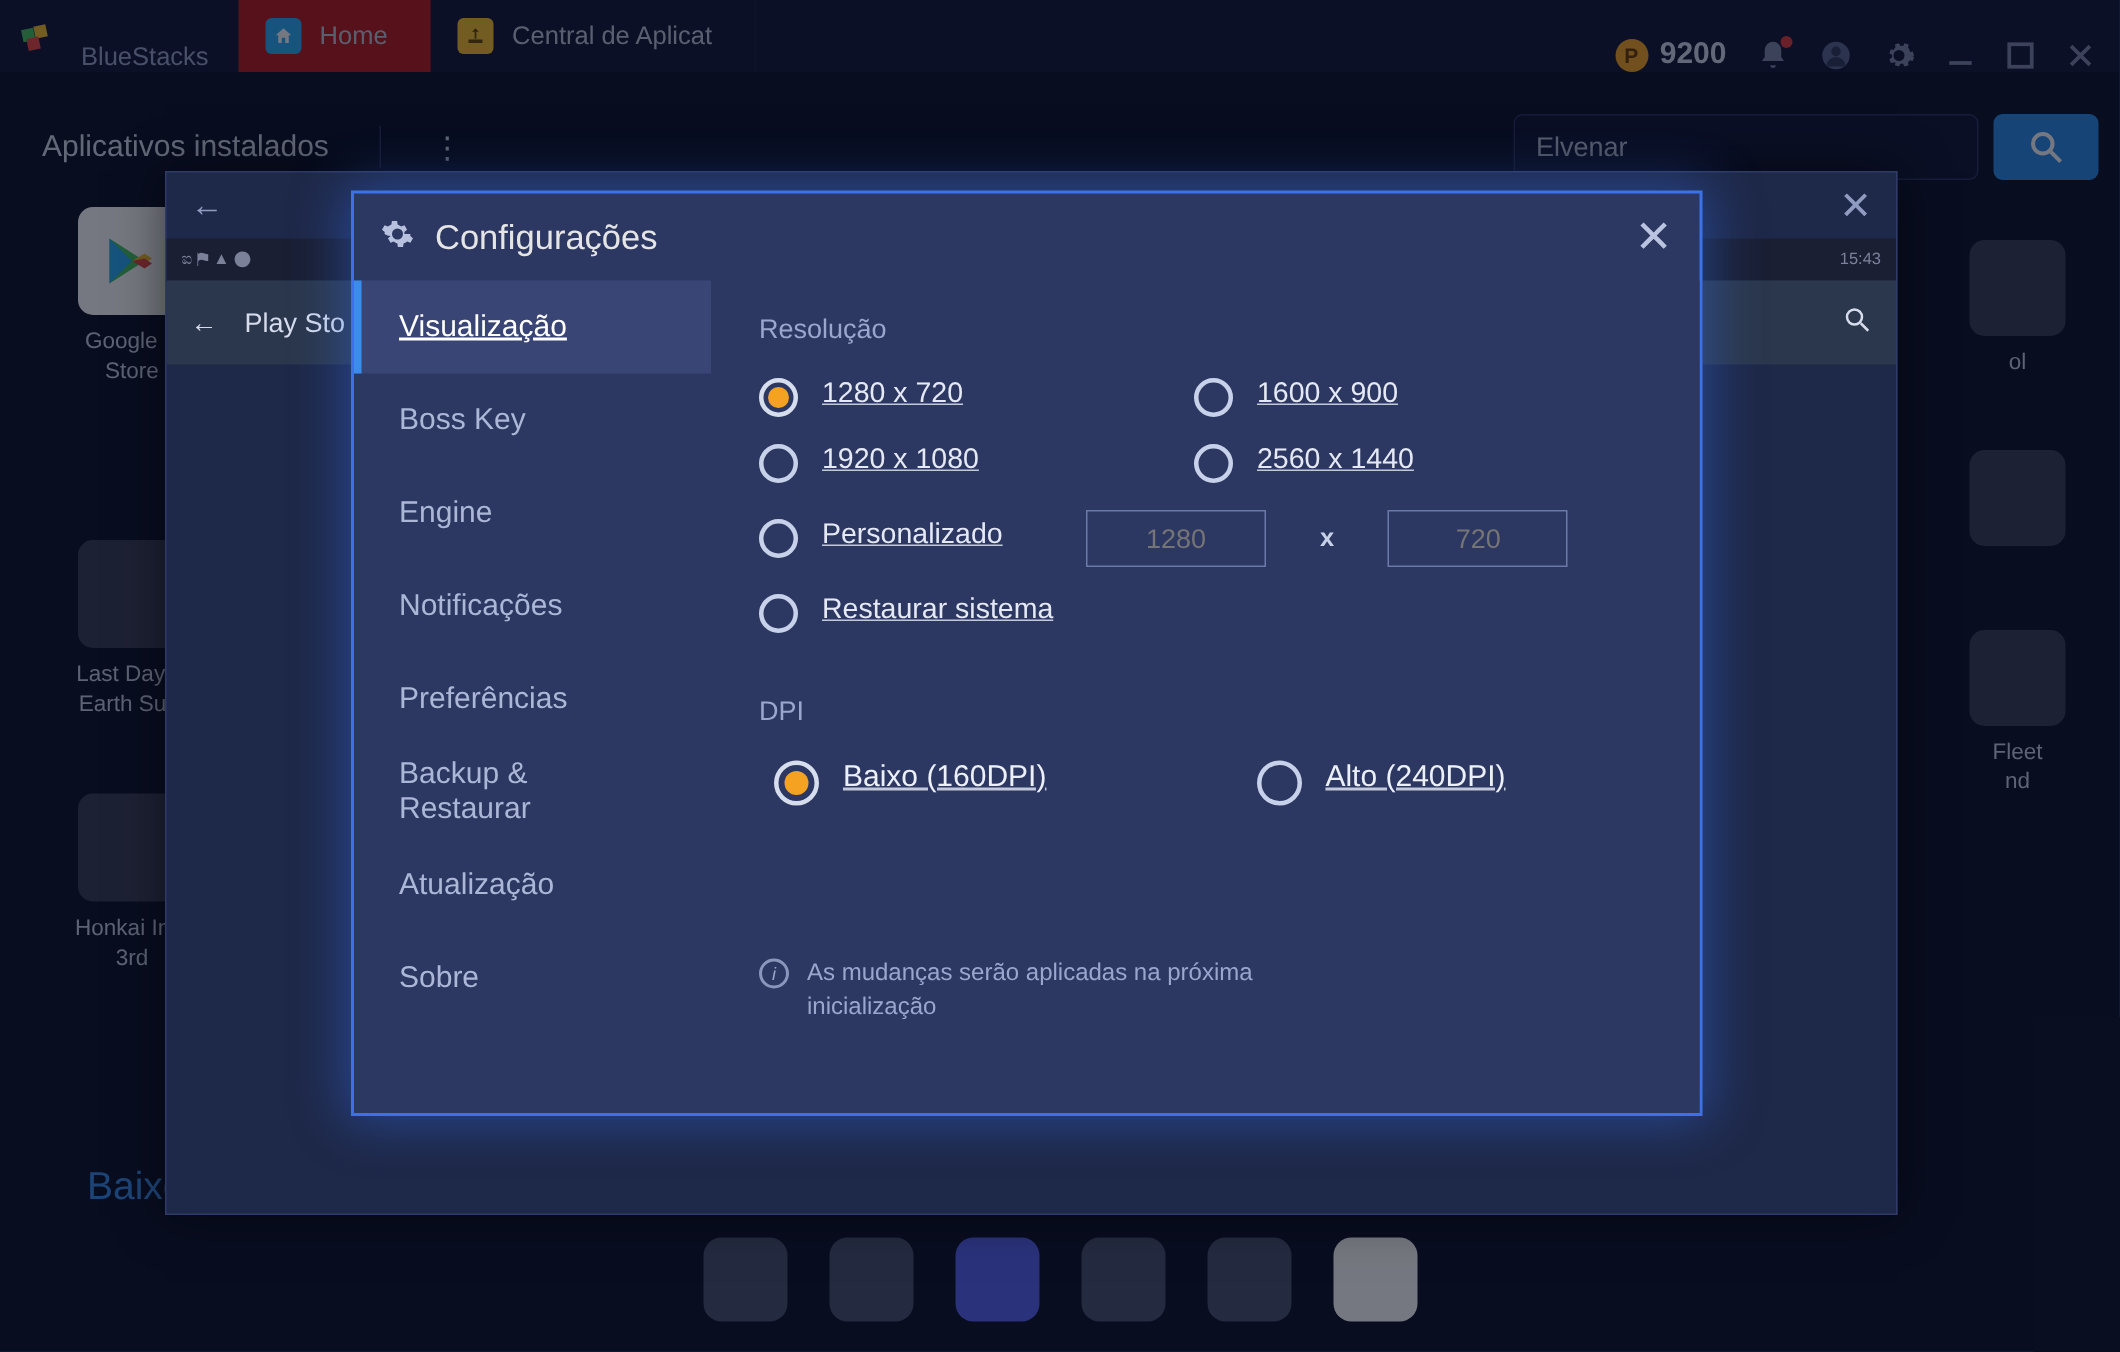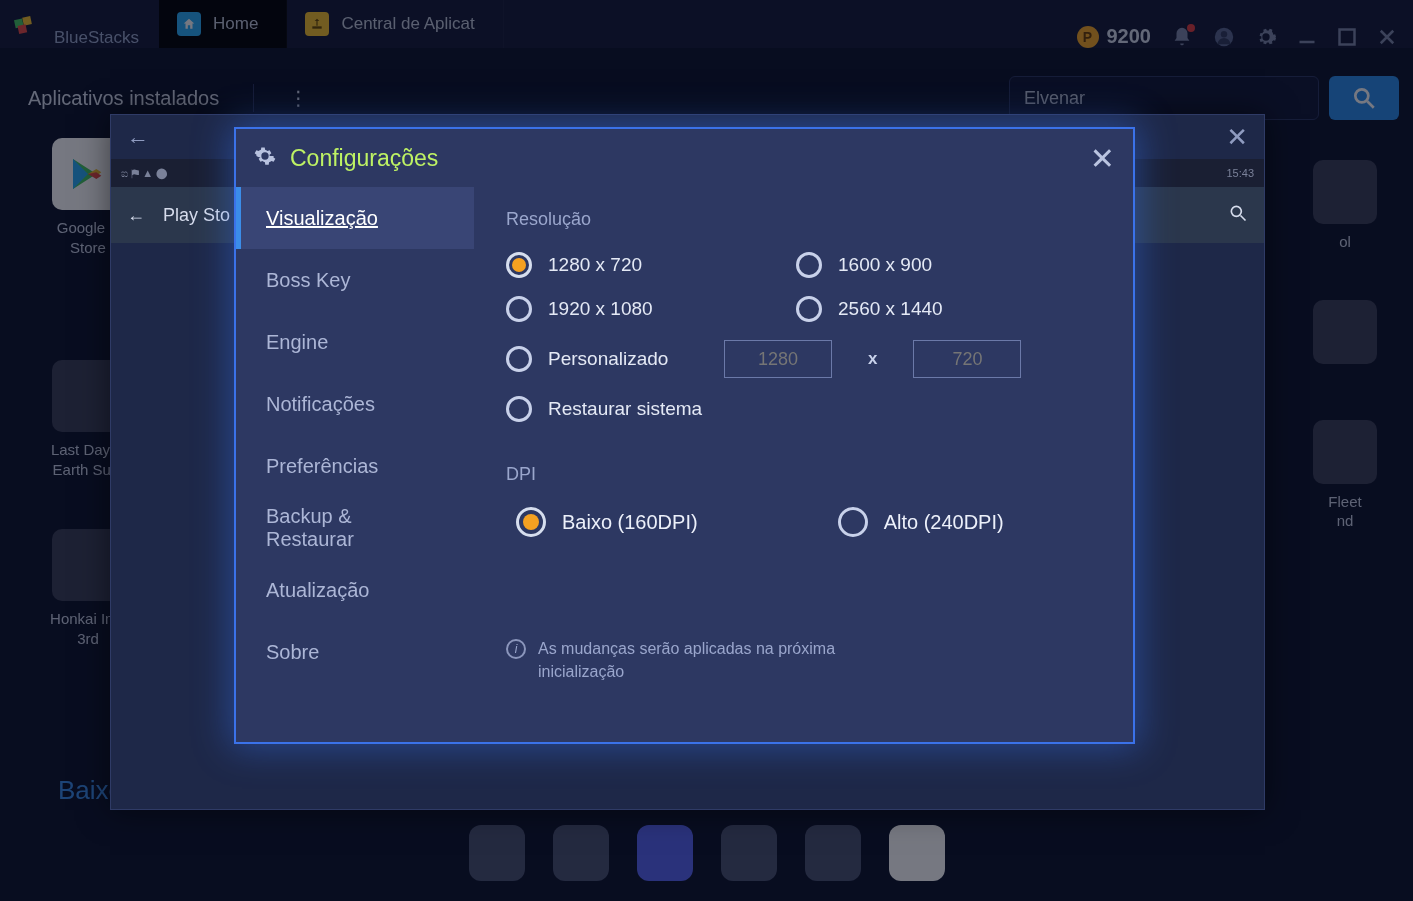--- a/index.html
+++ b/index.html
@@ -5,21 +5,21 @@
   * { box-sizing: border-box; margin: 0; padding: 0; font-family: "Segoe UI", Arial, sans-serif; }
   body { width: 1413px; height: 901px; background: #0d1329; overflow: hidden; position: relative; color: #c1c8d9; }
 
   
   .titlebar { height: 48px; background: #141a36; display: flex; align-items: flex-end; padding: 0 0 0 0; }
   .logo { width: 48px; height: 48px; display:flex; align-items:center; justify-content:center; }
   .logo svg { width: 28px; height: 28px; }
   .app-name { color: #9aa6c9; font-size: 17px; padding: 0 20px 0 6px; }
   .tabs { display:flex; height:100%; }
   .tab { display:flex; align-items:center; padding: 0 28px 0 18px; color:#c1c8d9; font-size:17px; gap:12px; border-right: 1px solid rgba(255,255,255,0.03); }
-  .tab-home { background: #000000; }
+  .tab-home { background: #b91c1c; }
   .tab-icon { width:24px; height:24px; display:flex; align-items:center; justify-content:center; }
   .tab-icon.home { background:#2aaef5; border-radius:4px; }
   .tab-icon.app { background:#f5c22a; border-radius:4px; }
   .titlebar-right { margin-left:auto; display:flex; align-items:center; gap:20px; padding-right:16px; }
   .coins { display:flex; align-items:center; gap:8px; color:#d6dcec; font-size:20px; font-weight:600; }
   .coin-icon { width:22px; height:22px; border-radius:50%; background:#f5a623; display:flex; align-items:center; justify-content:center; color:#6b3d00; font-weight:bold; font-size:14px; }
   .tb-icon { width:22px; height:22px; color:#7e88a8; cursor:pointer; }
   .tb-icon.bell { position:relative; }
   .tb-icon.bell::after { content:""; position:absolute; top:-2px; right:-2px; width:8px; height:8px; background:#e23c3c; border-radius:50%; }
   .window-btn { width:20px; height:20px; color:#7e88a8; cursor:pointer; display:flex; align-items:center; justify-content:center; }
@@ -57,37 +57,37 @@
   .right-apps { position:absolute; right:8px; top:160px; width:120px; display:flex; flex-direction:column; gap:48px; }
   .right-apps .app-tile { width:64px; height:64px; }
 
   
   .bottom-icons { position:absolute; left:50%; transform:translateX(-50%); bottom:20px; display:flex; gap:28px; }
   .bottom-icon { width:56px; height:56px; border-radius:12px; background:#4a5270; }
 
   
   .modal { position:absolute; left:234px; top:127px; width:901px; height:617px; background:#2d3862; border:2px solid #3b72e9; box-shadow: 0 0 34px 4px rgba(54,110,230,0.45); display:flex; flex-direction:column; }
   .modal-header { height:58px; display:flex; align-items:center; padding:0 18px; gap:14px; }
-  .modal-title { color:#bef264; font-size:23px; }
+  .modal-title { color:#e5e5e5; font-size:23px; }
   .gear-header { color:#b8c2df; }
   .modal-close { margin-left:auto; color:#bac4e0; font-size:30px; font-weight:300; cursor:pointer; }
   .modal-body { flex:1; display:flex; }
   .modal-sidebar { width:238px; background:#2d3862; display:flex; flex-direction:column; padding-top:0; }
   .side-item { height:62px; display:flex; align-items:center; padding:0 30px; color:#acb6d6; font-size:20px; cursor:pointer; }
   .side-item.active { background:#394575; color:#fff; border-left:5px solid #3b8de9; padding-left:25px; font-weight:500;text-decoration:underline; }
   .modal-content { flex:1; padding: 22px 32px 18px 32px; background:#2d3862; }
   .section-label { color:#9aa6cc; font-size:18px; margin-bottom:22px; }
   .radio-grid { display:grid; grid-template-columns: 280px 280px; row-gap:18px; column-gap:10px; align-items:center; margin-bottom: 12px; }
   .radio-row-full { grid-column: 1 / span 2; display:flex; align-items:center; gap:18px; }
-  .radio-item { display:flex; align-items:center; gap:16px; cursor:pointer; }
+  .radio-item { display:flex; align-items:flex-start; gap:16px; cursor:pointer;text-decoration:underline; }
   .radio-outer { width:26px; height:26px; border:3px solid #c8d1ea; border-radius:50%; display:flex; align-items:center; justify-content:center; flex-shrink:0; }
   .radio-outer.sel { border-color:#d6deee; }
   .radio-outer.sel::after { content:""; width:14px; height:14px; border-radius:50%; background:#f5a121; }
   .radio-label { color:#e4e9f5; font-size:19px; }
-  .dim-input { width:108px; height:38px; background:transparent; border:1px solid #6b79a8; color:#6b79a8; font-size:18px; text-align:center; }
+  .dim-input { width:120px; height:38px; background:transparent; border:1px solid #6b79a8; color:#6b79a8; font-size:18px; text-align:center; }
   .dim-x { color:#c8d1ea; font-size:17px; font-weight:600; padding: 0 18px; }
   .dpi-section { margin-top:42px; }
   .dpi-row { display:flex; gap:140px; margin-top:22px; padding-left:10px; }
   .dpi-item .radio-outer { width:30px; height:30px; }
   .dpi-item .radio-outer.sel::after { width:16px; height:16px; }
   .dpi-label { font-size:20px; color:#ecf0fa; }
   .info-row { margin-top:100px; display:flex; gap:12px; align-items:flex-start; color:#9aa6cc; font-size:16px; }
   .info-icon { width:20px; height:20px; border:2px solid #8b96bc; border-radius:50%; display:flex; align-items:center; justify-content:center; font-size:12px; font-style:italic; flex-shrink:0; margin-top:2px; }
 
   .blue-text-bottom { position:absolute; left:58px; bottom:95px; color:#3b8de9; font-size:26px; }

